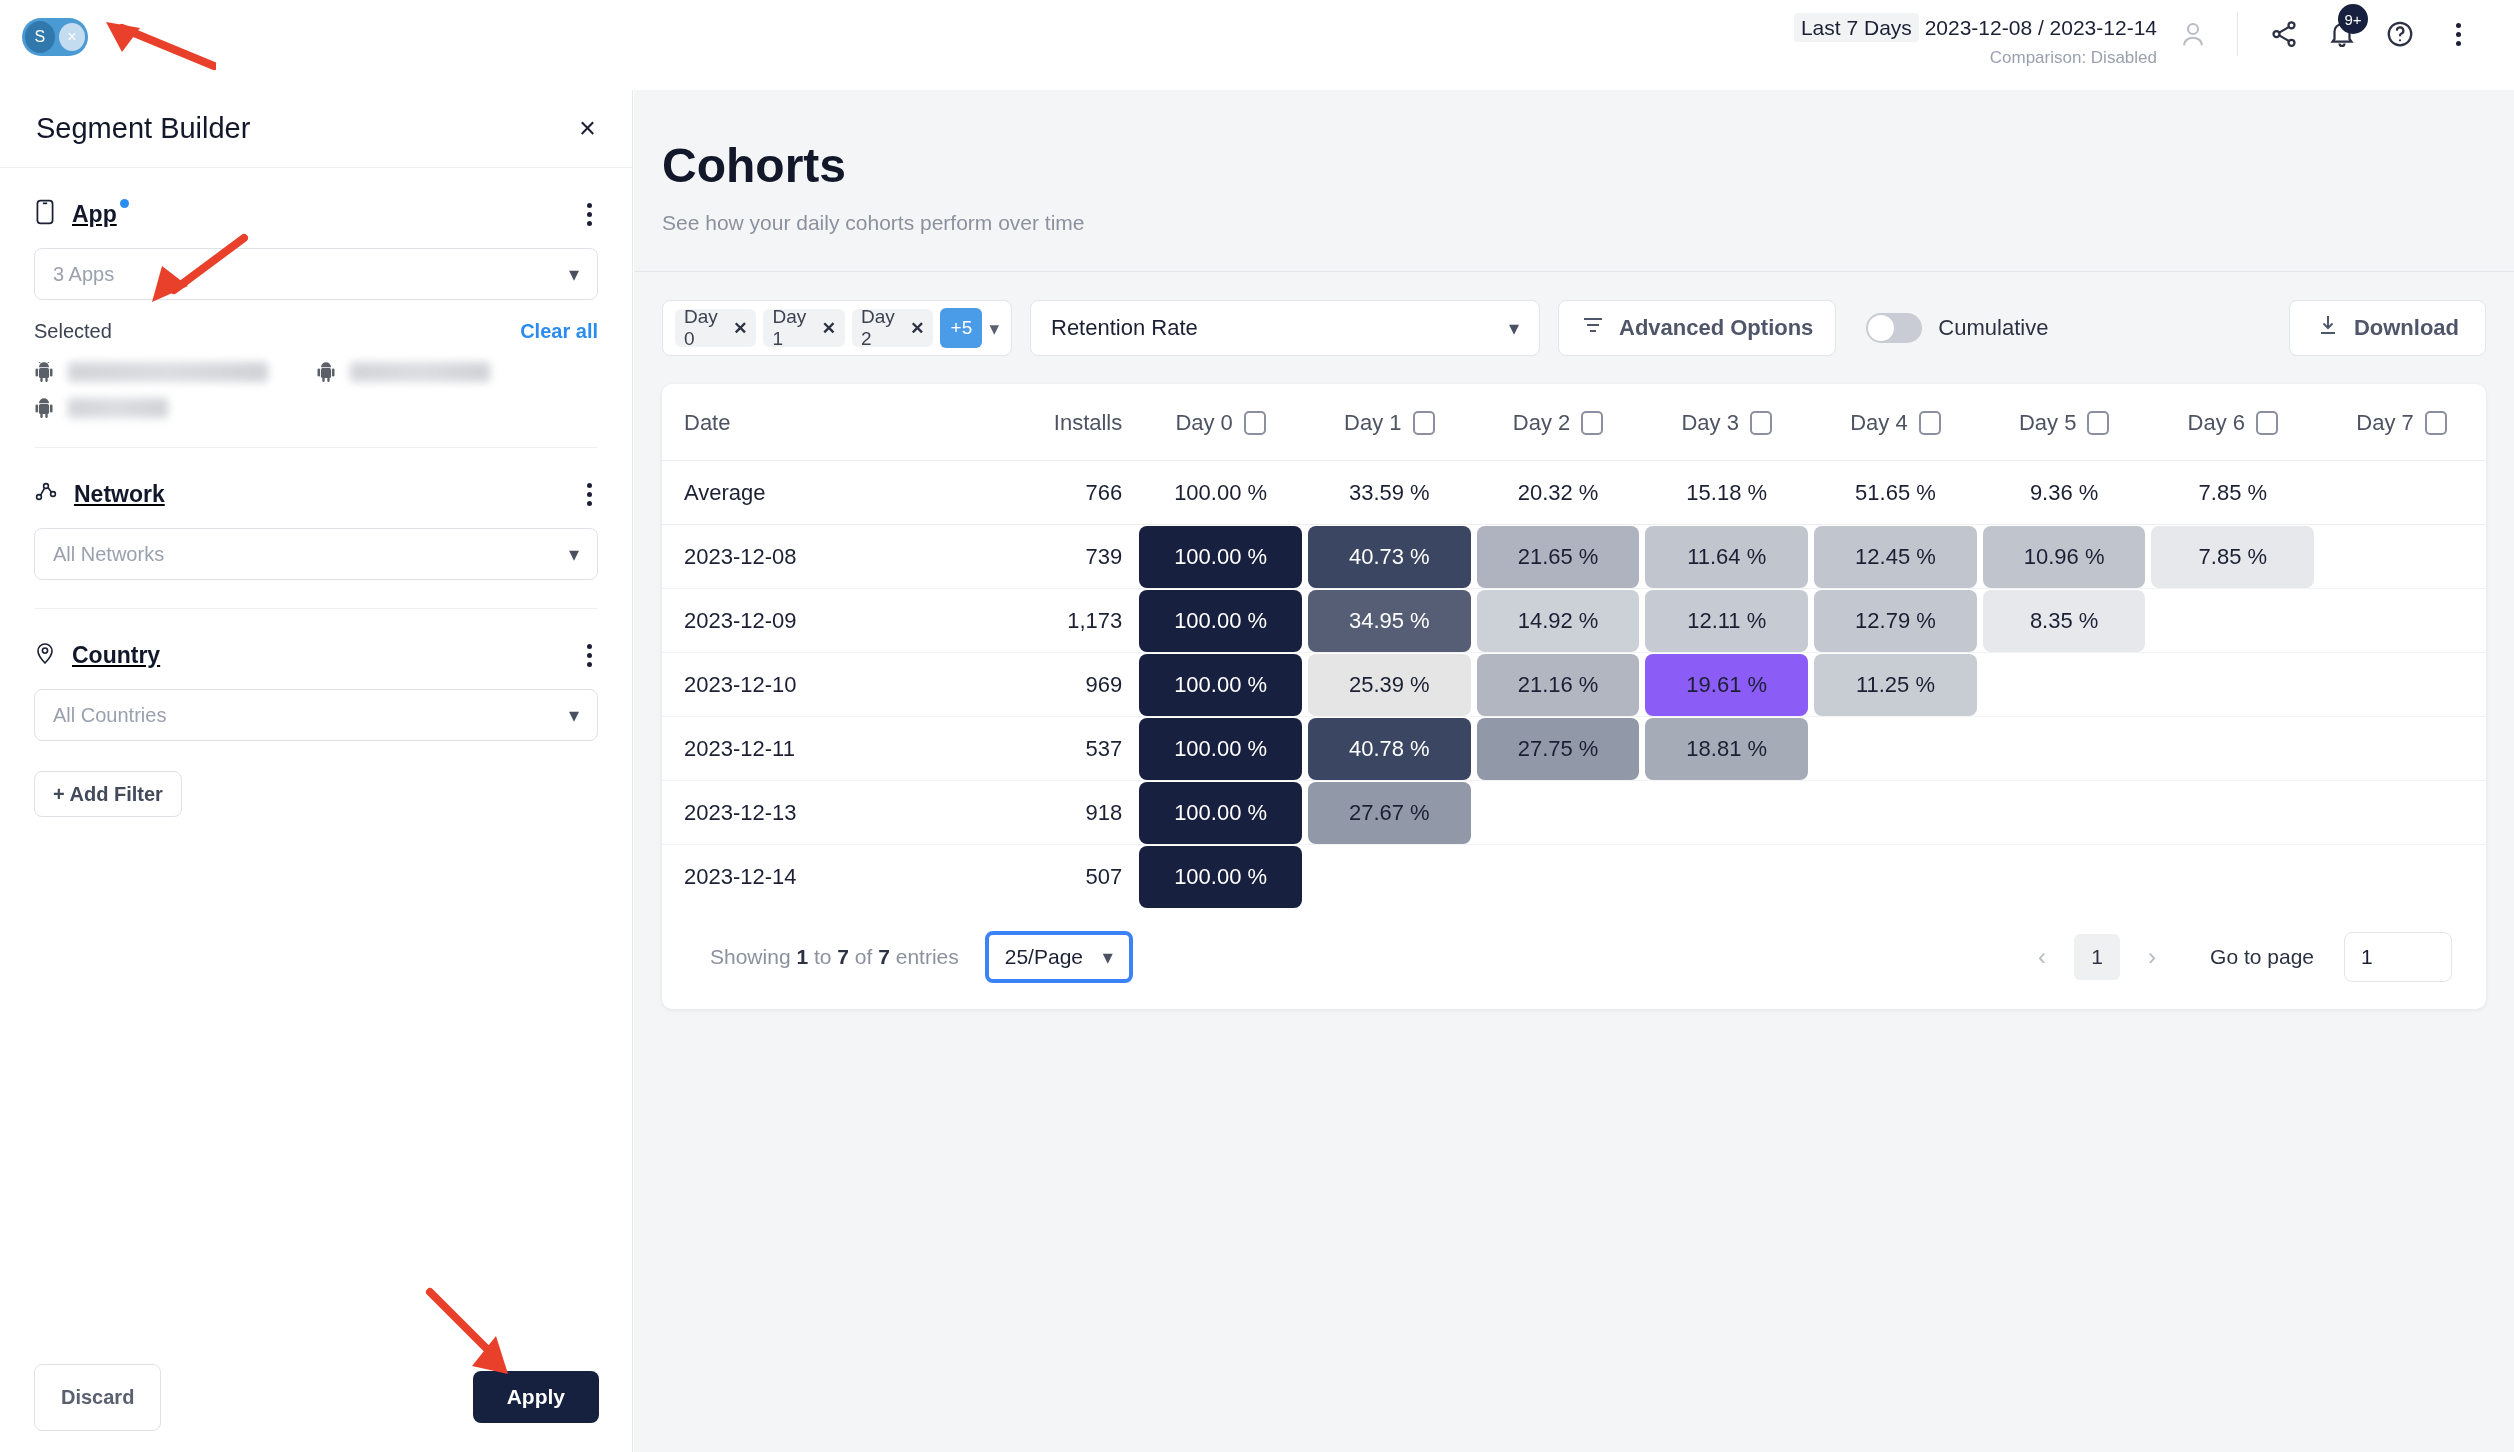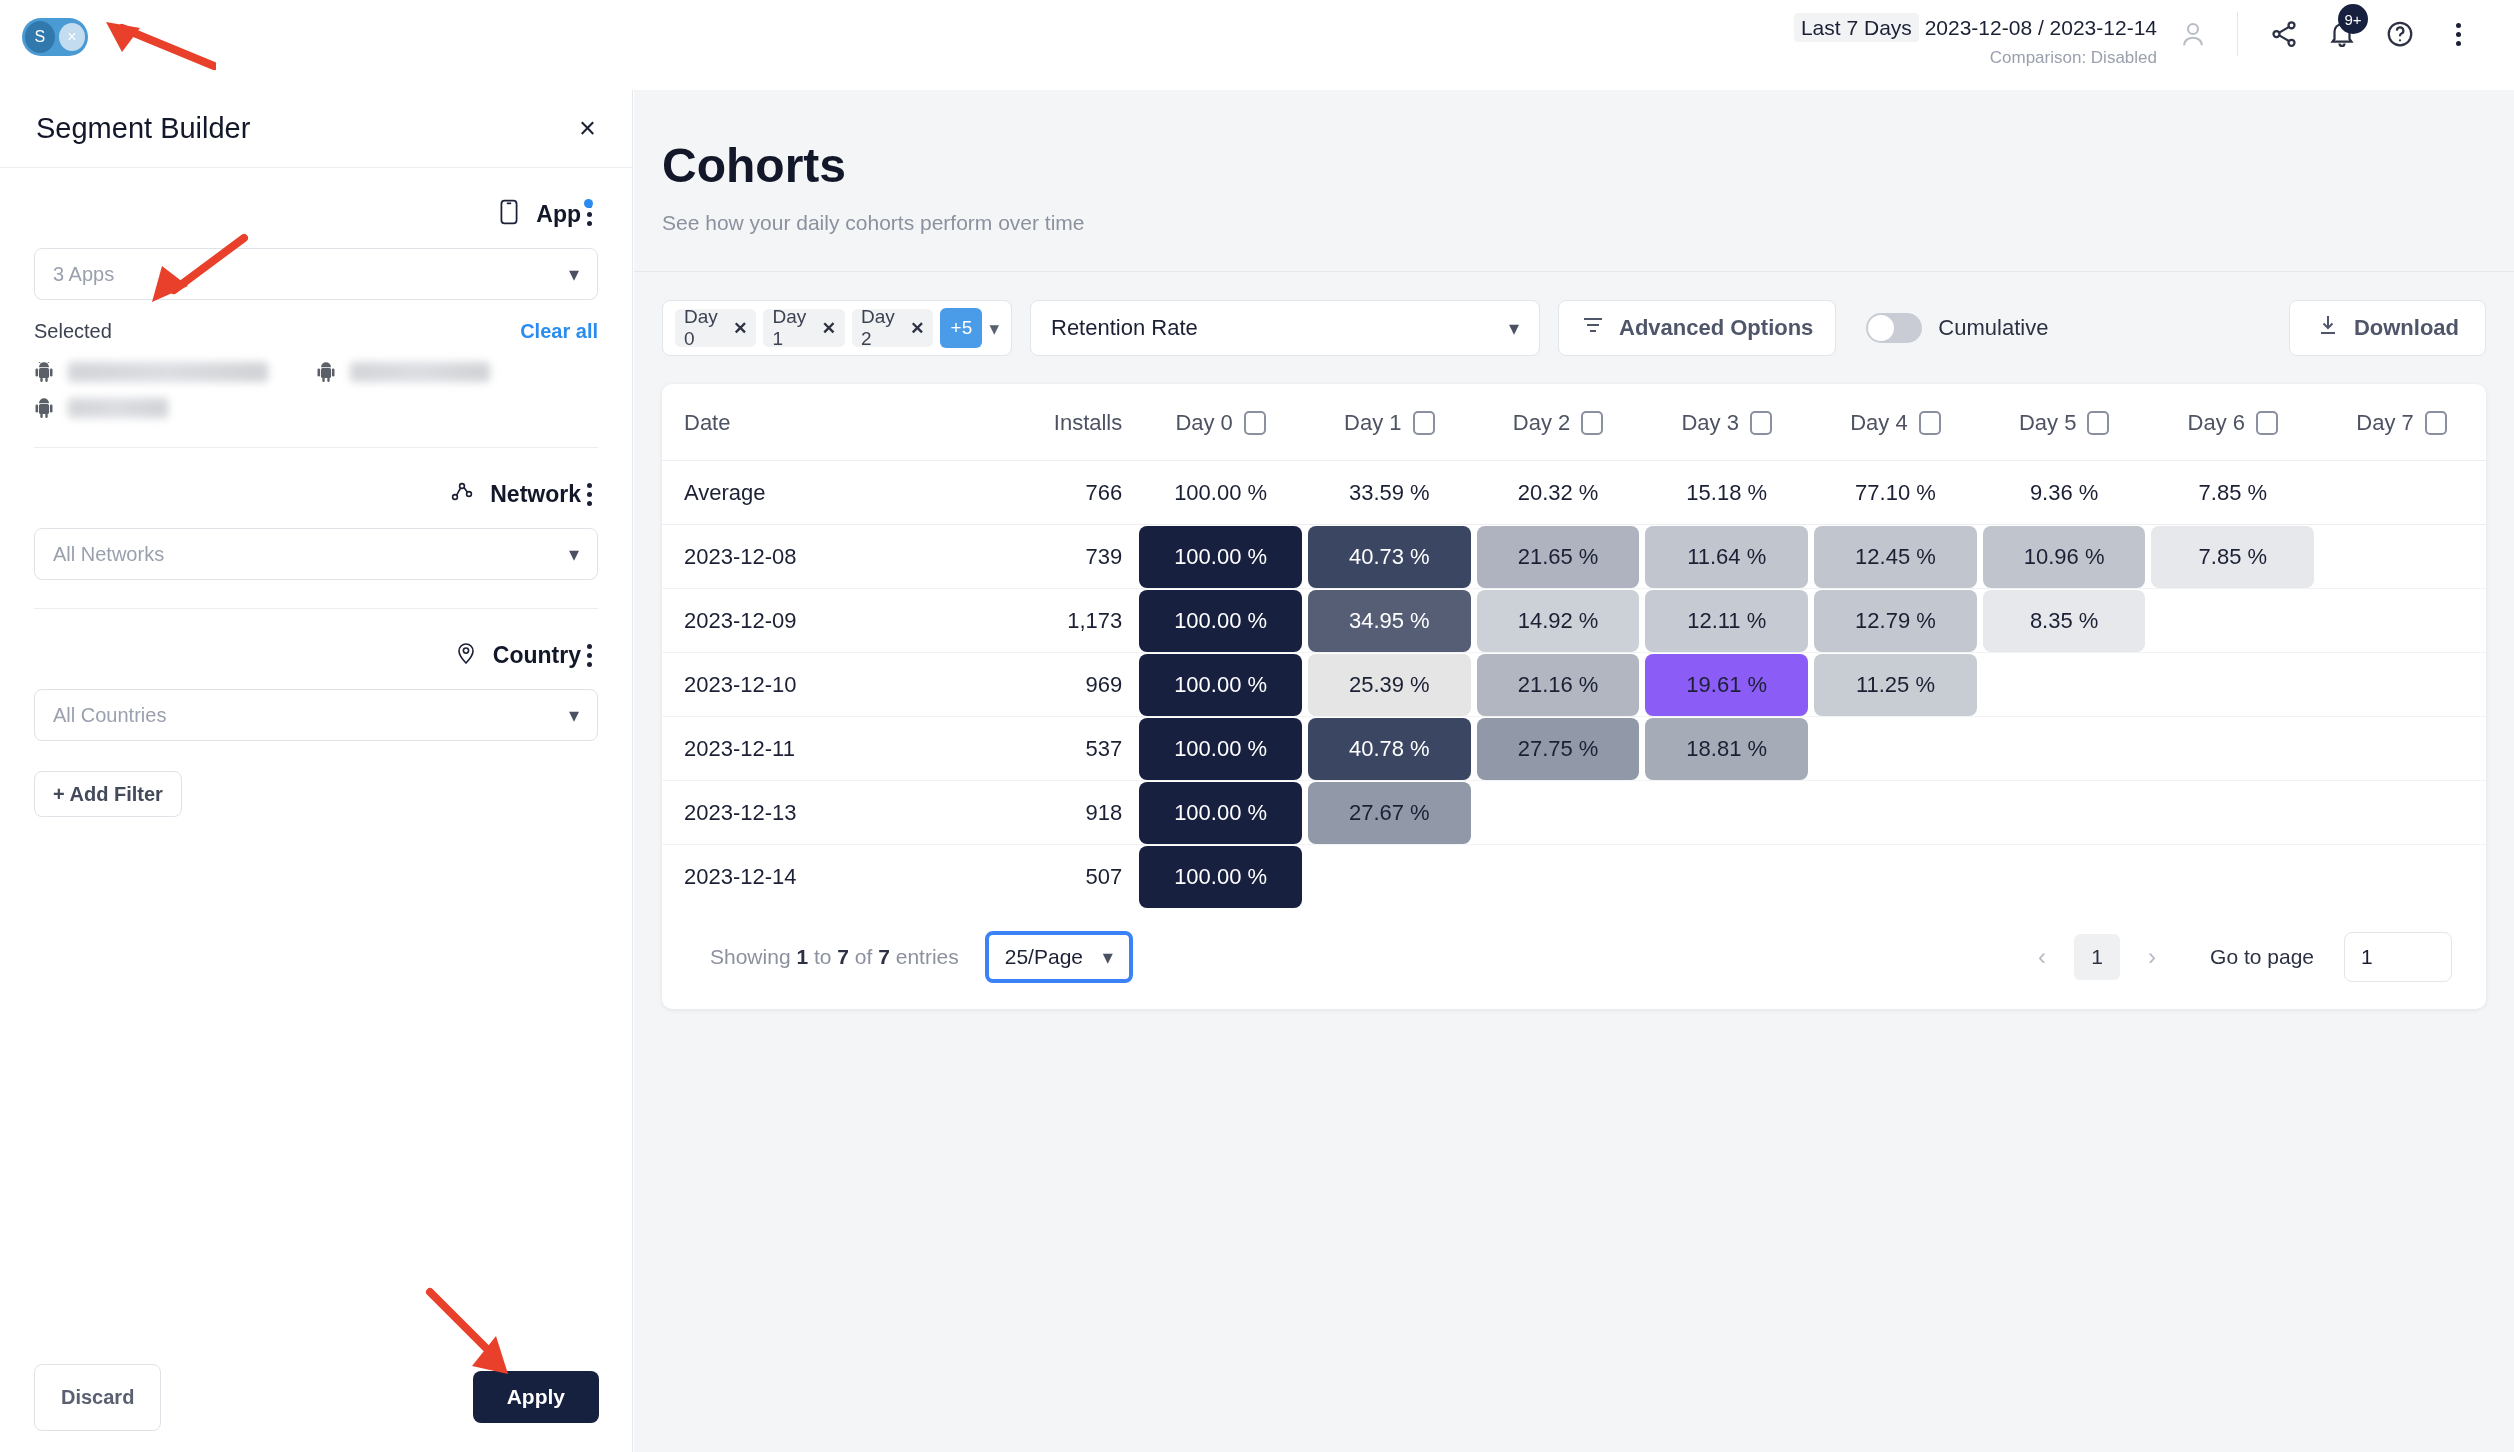--- a/index.html
+++ b/index.html
@@ -74,22 +74,23 @@
   }
   #sb-header {
     height: 78px; display: flex; align-items: center; justify-content: space-between;
     padding: 0 36px 0 36px; border-bottom: 1px solid #eceef1;
   }
   #sb-header .sb-title { font-size: 29px; font-weight: normal; color: #12172a; }
   #sb-close { font-size: 29px; color: #1b2034; line-height: 1; }
 
   .sb-section { padding: 26px 34px 0 34px; }
   .sb-sec-head {
-    display: flex; align-items: center; justify-content: flex-end;
+    display: flex; align-items: center; justify-content: space-between;
     height: 40px;
+    text-decoration: underline;
   }
   .sb-sec-left { display: flex; align-items: center; gap: 16px; }
   .sb-sec-title { font-size: 23px; font-weight: bold; color: #12172a; position: relative; }
   .sb-dot {
     position: absolute; top: -2px; right: -12px;
     width: 9px; height: 9px; border-radius: 50%; background: #2b8cf0;
   }
   .sb-kebab { display: flex; flex-direction: column; gap: 4px; align-items: center; padding: 6px; }
   .sb-kebab i { width: 5px; height: 5px; border-radius: 50%; background: #1b2034; display: block; }
 
@@ -546,21 +547,21 @@
         </tr>
       </thead>
       <tbody id="table-body">
           <tr class="row-avg">
             <td class="c-date">Average</td>
             <td class="c-installs">766</td>
             <td class="c-day">100.00 %</td>
             <td class="c-day">33.59 %</td>
             <td class="c-day">20.32 %</td>
             <td class="c-day">15.18 %</td>
-            <td class="c-day">77.10 %</td>
+            <td class="c-day">51.65 %</td>
             <td class="c-day">9.36 %</td>
             <td class="c-day">7.85 %</td>
             <td class="c-day"></td>
           </tr>
           <tr class="row-data">
             <td class="c-date">2023-12-08</td>
             <td class="c-installs">739</td>
             <td class="c-day">
               <div class="cell-box" style="background:#17203f;color:#ffffff">100.00 %</div>
             </td>

